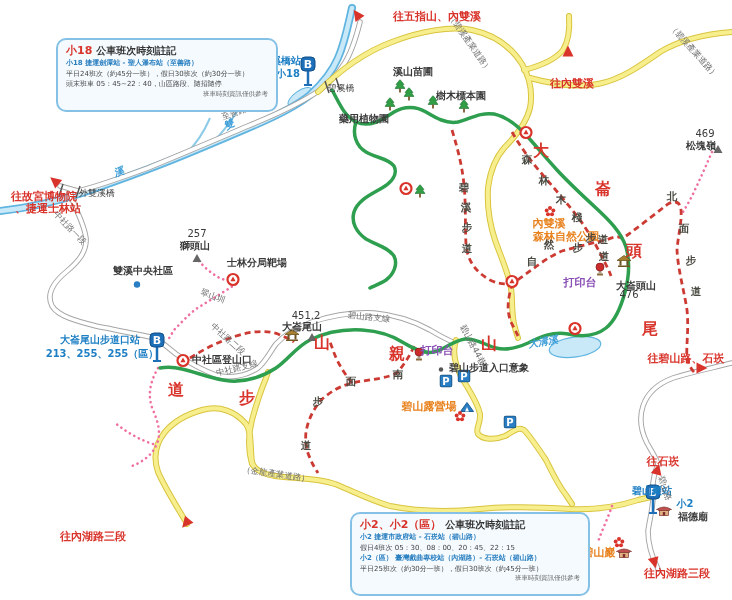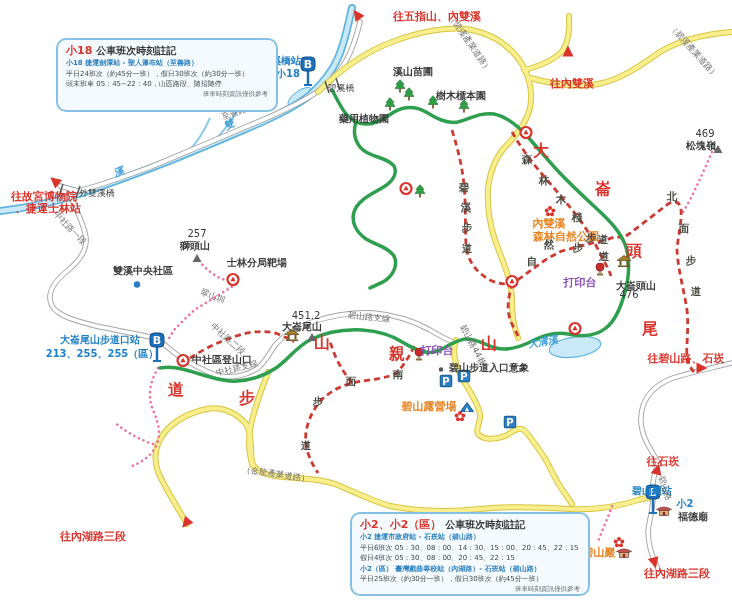--- a/index.html
+++ b/index.html
@@ -374,20 +374,19 @@
     <div class="ib-title"><span class="ib-name">小18</span><span>公車班次時刻註記</span></div>
     <div class="ib-route">小18 捷運劍潭站 - 聖人瀑布站（至善路）</div>
     <div class="ib-line">平日24班次（約45分一班），假日30班次（約30分一班）</div>
     <div class="ib-line">頭末班車 05：45~22：40，山區路段、隨招隨停</div>
     <div class="ib-note">班車時刻資訊僅供參考</div>
   </div>
 
   <div class="infobox" id="box2" style="left:350px;top:512px;width:240px;height:84px;">
     <div class="ib-title"><span class="ib-name">小2、小2（區）</span><span>公車班次時刻註記</span></div>
     <div class="ib-route">小2 捷運市政府站 - 石崁站（碧山路）</div>
-    <div class="ib-line">平日6班次 05：30、08：00、14：30、15：00、20：45、22：15</div>
     <div class="ib-line">假日4班次 05：30、08：00、20：45、22：15</div>
     <div class="ib-route">小2（區） 臺灣戲曲專校站（內湖路）- 石崁站（碧山路）</div>
     <div class="ib-line">平日25班次（約30分一班），假日30班次（約45分一班）</div>
     <div class="ib-note">班車時刻資訊僅供參考</div>
   </div>
 
 </div>
 
 </body></html>

